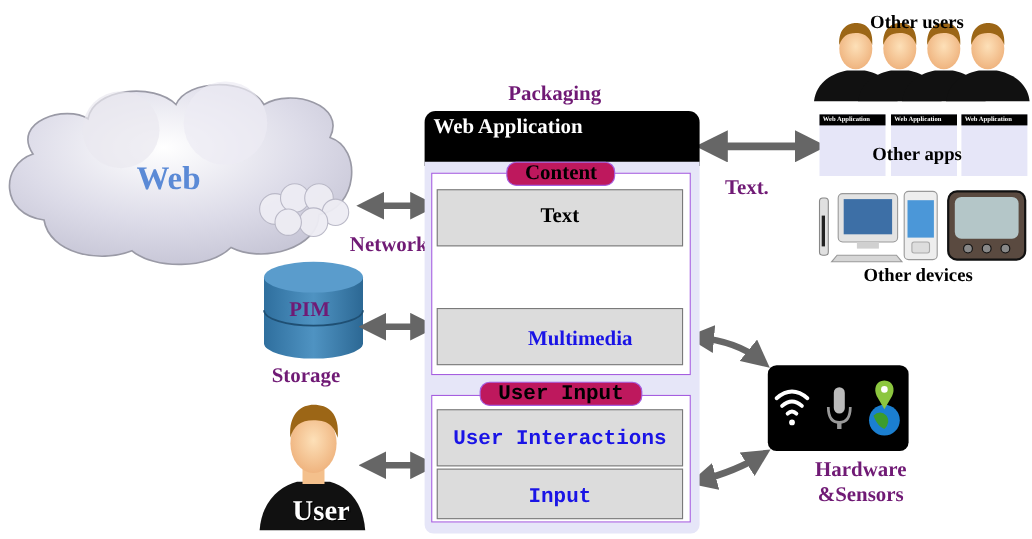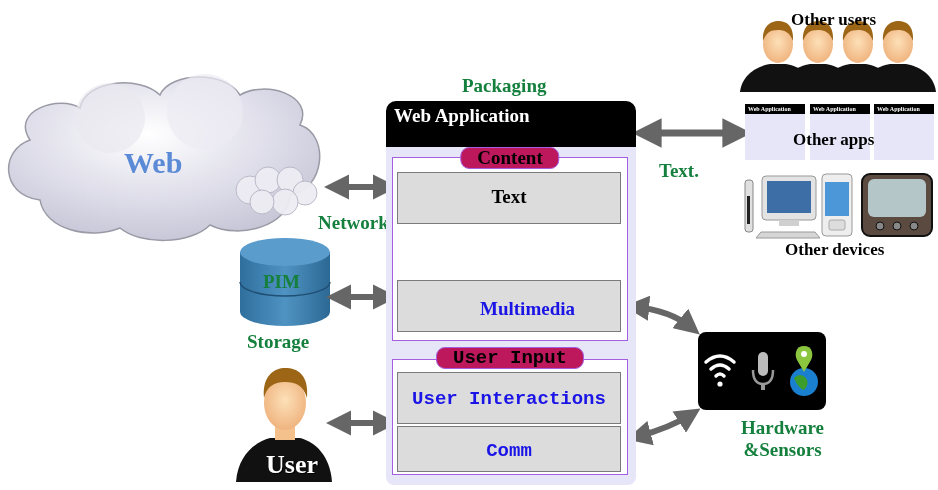--- a/index.html
+++ b/index.html
@@ -1,20 +1,20 @@
 <!DOCTYPE html>
 <html><head>
 <meta charset="utf-8">
 <style>
   html, body { margin:0; padding:0; background:#ffffff; }
   body { width:938px; height:490px; position:relative; overflow:hidden;
          font-family:"Liberation Serif", "DejaVu Serif", serif; }
   .abs { position:absolute; }
   .lbl { font-weight:bold; font-size:19px; white-space:nowrap; }
-  .blue { color:#15803d; }
+  .blue { color:#701a75; }
   .black { color:#000; }
   svg.overlay { position:absolute; left:0; top:0; }
 
   
   #webapp { left:386px; top:101px; width:250px; height:384px; }
   #webapp-head { position:absolute; left:0; top:0; width:250px; height:50px; background:#000;
                  border-radius:10px 10px 0 0; }
   #webapp-title { position:absolute; left:8px; top:4px; color:#fff; font-size:19px; font-weight:bold; }
   #webapp-body { position:absolute; left:0; top:46px; width:250px; height:338px; background:#e6e6f8;
                  border-radius:0 0 8px 8px; }
@@ -158,21 +158,21 @@
         <span>Multimedia</span>
       </div>
     </div>
 
     <div class="group" style="top:212px;height:114px;font-family:Liberation Mono, monospace;">
       <div class="group-tab" style="top:-13px;">User Input</div>
       <div class="cell" style="top:12px;height:52px;line-height:52px;color:#1a14e6;">
         <span>User Interactions</span>
       </div>
       <div class="cell" style="top:66px;height:46px;line-height:48px;color:#1a14e6;">
-        <span>Comm</span>
+        <span>Input</span>
       </div>
     </div>
   </div>
 </div>
 
 <div class="abs lbl blue" style="left:659px;top:160px;">Text.</div>
 
 <div class="abs lbl black" style="left:791px;top:10px;font-size:17px;"></div>
 <div class="abs lbl black" style="left:791px;top:10px;font-size:17px;">Other users</div>
 

